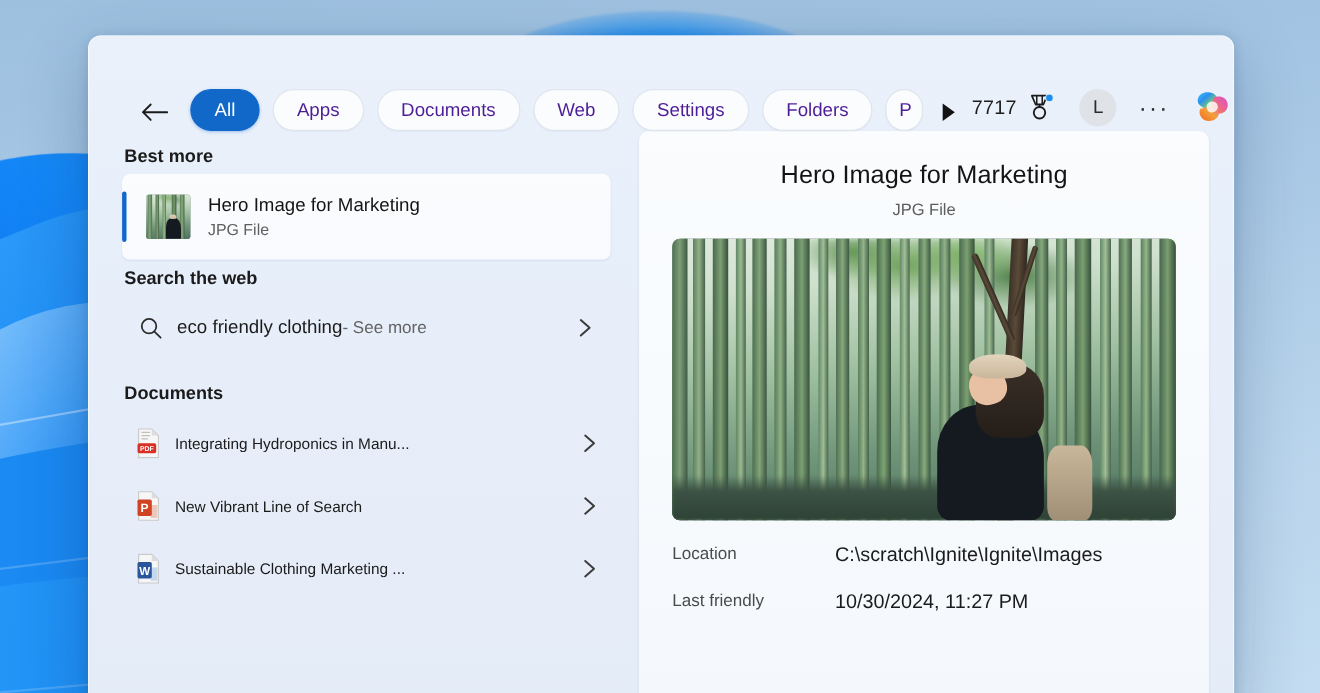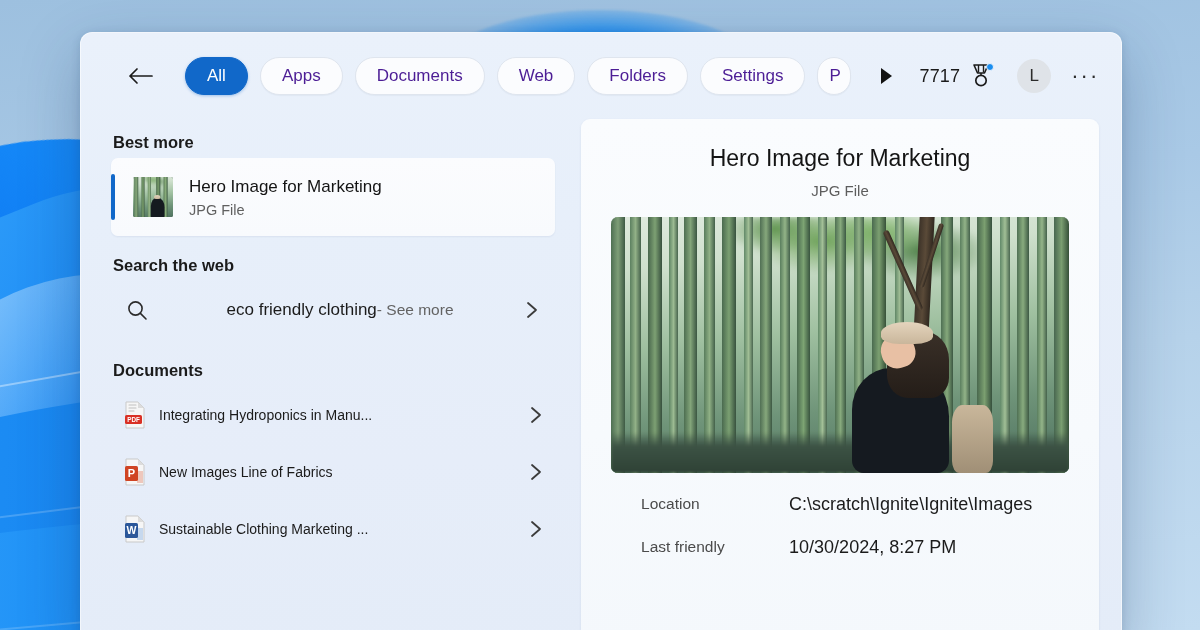--- a/index.html
+++ b/index.html
@@ -44,22 +44,22 @@
   #search-window{
     position:absolute; left:80px; top:32px; width:1042px; height:610px;
     border-radius:12px 12px 0 0;
     background:linear-gradient(180deg,#eaf1fb 0%,#e7effa 30%,#e6edf9 70%,#e4ecf8 100%);
     box-shadow:0 22px 60px rgba(18,48,90,.28), 0 2px 10px rgba(18,48,90,.16);
     border:1px solid rgba(255,255,255,.55);
     border-bottom:none; overflow:hidden;
   }
 
   
-  #tabbar{ position:relative; height:86px; display:flex; align-items:center;
-           padding:0 18px 0 42px; gap:12px; }
+  #tabbar{ position:relative; height:86px; display:flex; align-items:flex-end;
+           padding:0 18px 0 42px; gap:0; }
   .back-btn{ width:34px; height:34px; display:flex; align-items:center; justify-content:center;
              border-radius:6px; flex:none; margin-right:16px; cursor:pointer; }
   .pills{ display:flex; align-items:center; gap:12px; flex:none; }
   .pill{ height:38px; padding:0 21px; border-radius:19px; display:flex; align-items:center;
          justify-content:center; font-size:17px; color:#4c1d95; background:#fbfcfe;
          border:1px solid #dfe5ee; cursor:pointer; white-space:nowrap;
          box-shadow:0 1px 1px rgba(20,40,70,.04); }
   .pill.active{ background:#1168c9; color:#fff; border-color:#1168c9;
                 box-shadow:0 1px 3px rgba(17,104,201,.35); }
   .pill.clipped{ width:34px; padding:0; overflow:hidden; justify-content:flex-start;
@@ -98,42 +98,42 @@
           position:relative; background:#3d5a49; }
   .best-text{ margin-left:16px; }
   .best-title{ font-size:17px; color:#141414; line-height:1.25; }
   .best-sub{ font-size:14.5px; color:#606060; margin-top:4px; }
 
   
   .row{ display:flex; align-items:center; min-height:58px; border-radius:6px;
         padding:6px 10px 6px 2px; cursor:pointer; }
   .row-ico{ width:48px; display:flex; align-items:center; justify-content:center; flex:none; }
   .row-main{ flex:1; min-width:0; }
-  .web-line1{ font-size:17px; color:#1b1b1b;text-align:center; }
+  .web-line1{ font-size:17px; color:#1b1b1b; }
   .web-line1 .dim{ color:#636363; font-size:15.5px; }
   .web-line2{ font-size:15.5px; color:#636363; margin-top:2px; }
   .chev{ width:26px; display:flex; align-items:center; justify-content:center; flex:none;
          color:#3b3b3b; }
 
   .doc-row{ display:flex; align-items:center; height:57px; border-radius:6px;
             padding-right:6px; cursor:pointer; }
   .doc-ico{ width:48px; display:flex; align-items:center; justify-content:center; flex:none; }
   .doc-name{ flex:1; font-size:14px; color:#1b1b1b; white-space:nowrap; overflow:hidden; }
   .doc-name b{ font-weight:400; }
 
   
   #preview-card{ width:100%; height:100%; border-radius:9px 9px 0 0;
                  background:linear-gradient(180deg,#fafcfe 0%,#f7fafd 60%,#f4f8fc 100%);
                  padding:26px 30px 0 30px; box-shadow:0 1px 3px rgba(25,55,100,.08); }
   .pv-title{ font-size:23px; color:#141414; text-align:center; line-height:1.2; }
   .pv-sub{ font-size:15px; color:#5d5d5d; text-align:center; margin-top:9px; }
   .pv-img{ margin-top:18px; width:100%; height:256px; border-radius:7px; overflow:hidden;
            position:relative; background:#2f4a3f; }
   .meta{ margin-top:20px; }
-  .meta-row{ display:flex; align-items:flex-start; min-height:43px;margin-left:30px; }
+  .meta-row{ display:flex; align-items:flex-start; min-height:43px; }
   .meta-k{ width:148px; font-size:15.5px; color:#4b4b4b; flex:none; padding-top:2px; }
   .meta-v{ font-size:18px; color:#1b1b1b; line-height:1.3; }
   .meta-v b{ font-weight:700; }
 
   
   .forest{ position:absolute; inset:0; overflow:hidden; }
   .sky{ position:absolute; inset:0;
         background:linear-gradient(175deg,#dfeade 0%,#cfe0cd 18%,#9fc0a0 45%,#6f9479 72%,#4c6f5d 100%); }
   .canopy{ position:absolute; left:0; right:0; top:0; height:60%;
            background:
@@ -180,22 +180,22 @@
       <svg width="26" height="20" viewBox="0 0 26 20" fill="none">
         <path d="M10 3 L3 10 L10 17 M3 10 H25" stroke="#1b1b1b" stroke-width="1.7" stroke-linecap="round" stroke-linejoin="round"></path>
       </svg>
     </div>
 
     <div class="pills">
       <div class="pill active">All</div>
       <div class="pill">Apps</div>
       <div class="pill">Documents</div>
       <div class="pill">Web</div>
+      <div class="pill">Settings</div>
       <div class="pill">Folders</div>
-      <div class="pill">Settings</div>
       <div class="pill clipped">P</div>
     </div>
 
     <div class="next-arrow">
       <svg width="14" height="18" viewBox="0 0 14 18">
         <path d="M2 1 L13 9 L2 17 Z" fill="#121212"></path>
       </svg>
     </div>
 
     <div class="tb-right">
@@ -270,21 +270,21 @@
             <span class="p-coat" style="left:46%;bottom:0;width:32%;height:48%;"></span>
             <span class="p-hat" style="left:52%;bottom:44%;width:16%;height:12%;"></span>
           </span>
         </span>
         <span class="best-text">
           <div class="best-title">Hero Image for Marketing</div>
           <div class="best-sub">JPG File</div>
         </span>
       </div>
 
-      <div class="sec-title" style="margin-top:20px;">Search the web</div>
+      <div class="sec-title" style="margin-top:8px;">Search the web</div>
 
       <div class="row">
         <span class="row-ico">
           <svg width="24" height="24" viewBox="0 0 24 24" fill="none">
             <circle cx="10.5" cy="10.5" r="6.6" stroke="#2b2b2b" stroke-width="1.6"></circle>
             <path d="M15.4 15.4 L21 21" stroke="#2b2b2b" stroke-width="1.6" stroke-linecap="round"></path>
           </svg>
         </span>
         <span class="row-main">
           <div class="web-line1">
@@ -321,21 +321,21 @@
       <div class="doc-row">
         <span class="doc-ico">
           <svg width="24" height="28" viewBox="0 0 24 28">
             <path d="M3 1 H15 L21 7 V27 H3 Z" fill="#f6f6f6" stroke="#c9c9c9" stroke-width="1"></path>
             <path d="M15 1 L21 7 H15 Z" fill="#dcdcdc"></path>
             <path d="M14 13 H20 V25 H14 Z" fill="#e8a08c" opacity=".55"></path>
             <rect x="2" y="8" width="13" height="15" rx="1.6" fill="#d04423"></rect>
             <text x="8.5" y="19.4" font-size="11" fill="#fff" text-anchor="middle" font-family="Liberation Sans, sans-serif" font-weight="bold">P</text>
           </svg>
         </span>
-        <span class="doc-name">New Images Line of Fabrics</span>
+        <span class="doc-name">New Vibrant Line of Search</span>
         <span class="chev">
           <svg width="12" height="18" viewBox="0 0 12 18" fill="none">
             <path d="M2 2 L10 9 L2 16" stroke="#3b3b3b" stroke-width="1.8" stroke-linecap="round" stroke-linejoin="round"></path>
           </svg>
         </span>
       </div>
 
       <div class="doc-row">
         <span class="doc-ico">
           <svg width="24" height="28" viewBox="0 0 24 28">
@@ -406,20 +406,20 @@
           </div>
         </div>
 
         <div class="meta">
           <div class="meta-row">
             <span class="meta-k">Location</span>
             <span class="meta-v">C:\scratch\Ignite\Ignite\Images</span>
           </div>
           <div class="meta-row">
             <span class="meta-k">Last friendly</span>
-            <span class="meta-v">10/30/2024, 8:27 PM</span>
+            <span class="meta-v">10/30/2024, 11:27 PM</span>
           </div>
         </div>
 
       </div>
     </div>
   </div>
 </div>
 
 </body></html>

